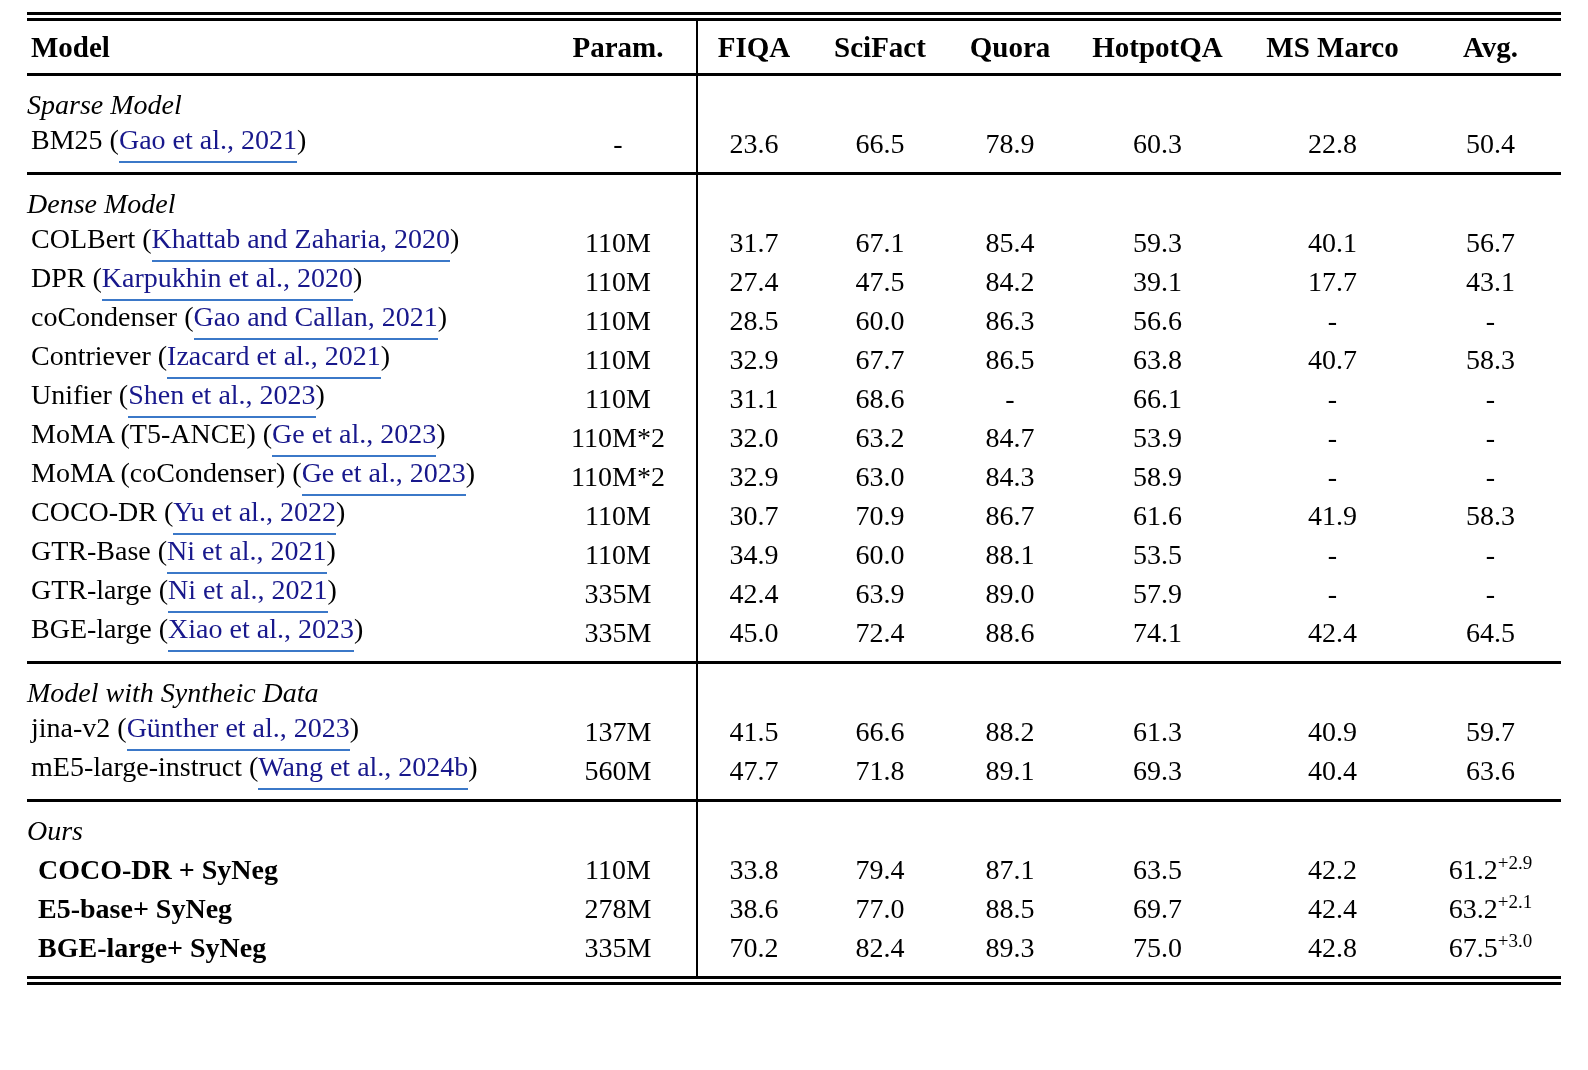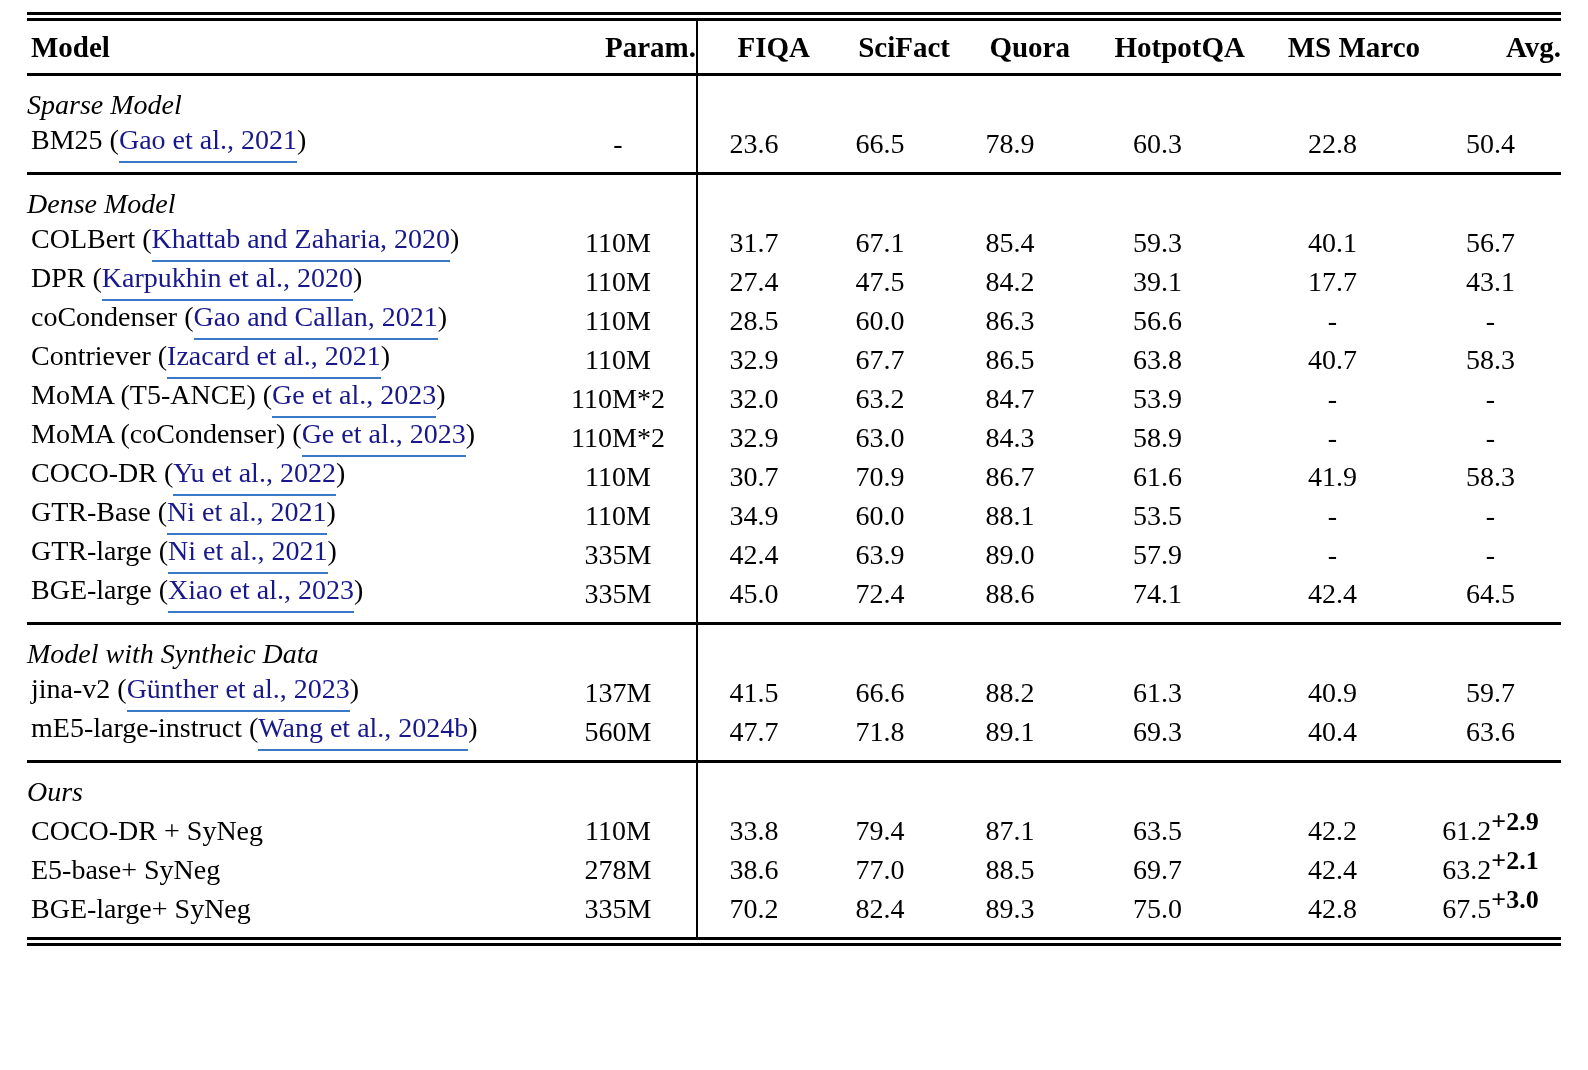--- a/index.html
+++ b/index.html
@@ -31,21 +31,21 @@
   col.c-scifact{ width: 140px; }
   col.c-quora  { width: 120px; }
   col.c-hotpot { width: 175px; }
   col.c-marco  { width: 175px; }
   col.c-avg    { width: 141px; }
 
   thead th {
     font-size: 29px;
     font-weight: bold;
     height: 52px;
-    text-align: right;
+    text-align: center;
     vertical-align: middle;
     border-bottom: 3px solid #000;
     padding: 0;
   }
   thead th.model-th {
     text-align: left;
     padding-left: 4px;
     margin-left: 21px;
   }
   tbody td {
@@ -66,32 +66,33 @@
   }
   tr.section-row td {
     border-top: 3px solid #000;
     padding-top: 9px;
     font-style: italic;
   }
   tr.sec-last td {
     padding-bottom: 9px;
   }
   td.bold, .bold-name {
-    font-weight: normal;
+    font-weight: bold;
+    margin-left: 7px;
   }
   .cite {
     color: var(--link-color, #18188C);
     display: inline-block;
     border-bottom: 2.5px solid var(--underline-color, #3B78C8);
     padding-bottom: 6px;
     line-height: 1.05;
   }
   sup.gain {
-    font-weight: bold;
-    font-size: 26px;
+    font-weight: normal;
+    font-size: 19px;
     line-height: 0;
     vertical-align: super;
   }
 </style>
 </head>
 <body>
 
 <div class="page">
   <table class="results">
     <colgroup>
@@ -169,20 +170,30 @@
           <td class="model-cell"><span>Contriever</span> (<span class="cite">Izacard et al., 2021</span>)</td>
           <td class="num">110M</td>
           <td class="num vline">32.9</td>
           <td class="num">67.7</td>
           <td class="num">86.5</td>
           <td class="num">63.8</td>
           <td class="num">40.7</td>
           <td class="num">58.3</td>
         </tr>
         <tr>
+          <td class="model-cell"><span>Unifier</span> (<span class="cite">Shen et al., 2023</span>)</td>
+          <td class="num">110M</td>
+          <td class="num vline">31.1</td>
+          <td class="num">68.6</td>
+          <td class="num">-</td>
+          <td class="num">66.1</td>
+          <td class="num">-</td>
+          <td class="num">-</td>
+        </tr>
+        <tr>
           <td class="model-cell"><span>MoMA (T5-ANCE)</span> (<span class="cite">Ge et al., 2023</span>)</td>
           <td class="num">110M*2</td>
           <td class="num vline">32.0</td>
           <td class="num">63.2</td>
           <td class="num">84.7</td>
           <td class="num">53.9</td>
           <td class="num">-</td>
           <td class="num">-</td>
         </tr>
         <tr>

